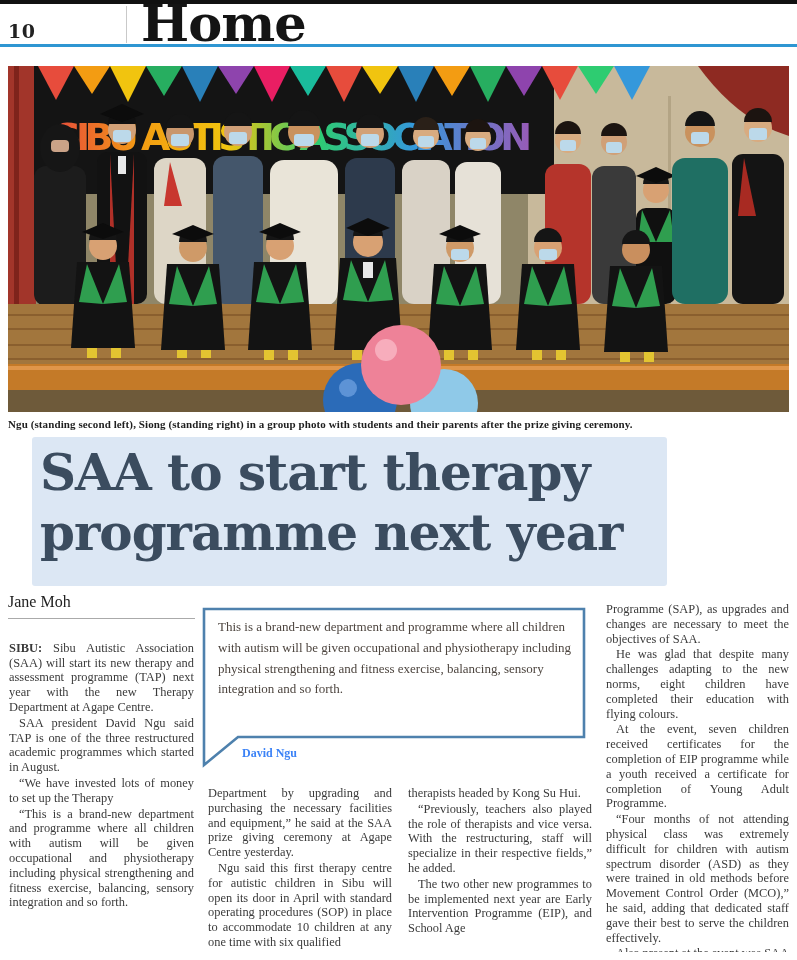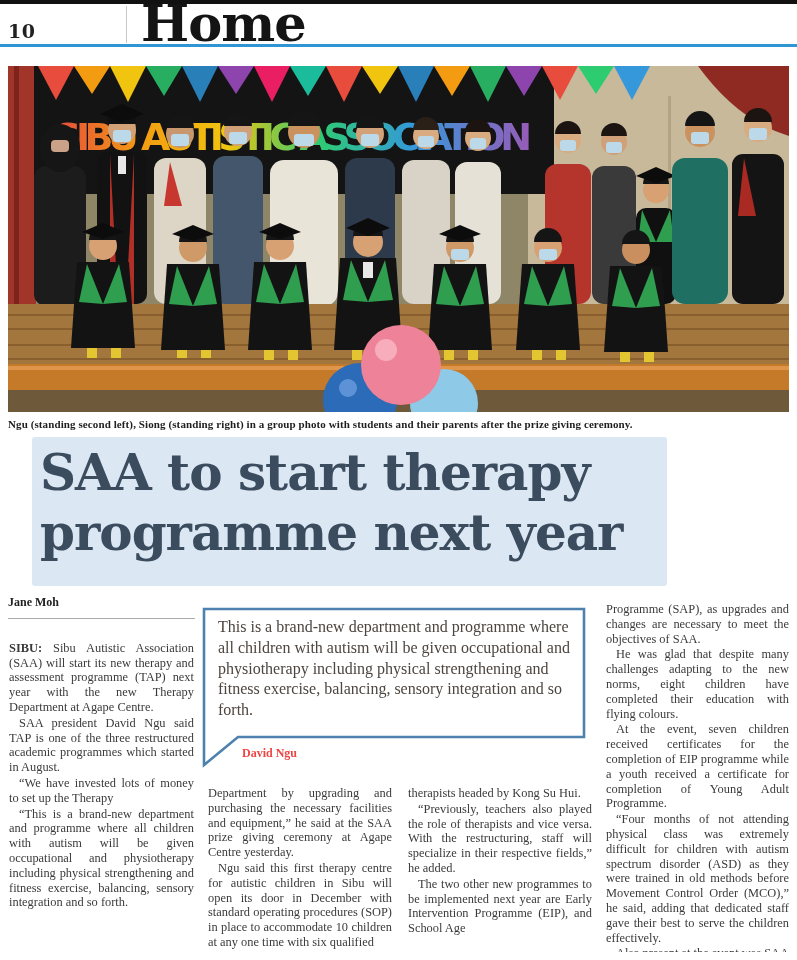--- a/index.html
+++ b/index.html
@@ -33,30 +33,30 @@
   .article { position:absolute; left:0; top:595px; width:797px; height:365px; overflow:hidden; }
   .col { position:absolute; top:0; font-size:12.4px; line-height:14.8px; color:#3a3a3a;
          text-align:justify; }
   .col p { margin:1px; }
   .col p.ind { text-indent:10px; }
   .col1 { left:8px;   width:187px; }
   .col2 { left:207px; width:186px; padding-top:190px; }
   .col3 { left:407px; width:186px; padding-top:190px; }
   .col4 { left:605px; width:185px; padding-top:6px; }
 
-  .byline { font-size:12px; font-weight:bold; color:#222; }
+  .byline { font-size:16px; font-weight:normal; color:#222; }
   .byline-rule { width:187px; height:1px; background:#aaa; margin:8px 0 22px 0; }
 
   
   .pullquote { position:absolute; left:202px; top:12px; width:388px; height:170px; }
   .pullquote svg.frame { position:absolute; left:0; top:0; }
   .pullquote .quote-text { position:absolute; left:16px; top:10px; width:356px;
-                           font-size:16px; line-height:20.8px; color:#4d453f; }
+                           font-size:13px; line-height:20.8px; color:#4d453f; }
   .pullquote .quote-attr { position:absolute; left:40px; top:139px; font-size:12px;
-                           font-weight:bold; color:#ef4444; }
+                           font-weight:bold; color:#3b82f6; }
 
   
   .bottom-strip { position:absolute; left:420px; top:952px; width:377px; height:8px;
                   background:#dce7f4; border-radius:5px 5px 0 0; }
 </style>
 </head>
 <body>
 
 <div class="page">
 
@@ -329,21 +329,21 @@
     <div class="pullquote">
       <svg class="frame" width="388" height="170" viewBox="0 0 388 170">
         <path d="M2,2 L382,2 L382,130 L36,130 L2,158 L2,2 Z" fill="none" stroke="#4e81ad" stroke-width="2.6"></path>
       </svg>
       <div class="quote-text">This is a brand-new department and programme where all children with autism will be given occupational and physiotherapy including physical strengthening and fitness exercise, balancing, sensory integration and so forth.</div>
       <div class="quote-attr">David Ngu</div>
     </div>
 
     <div class="col col2">
       <p>Department by upgrading and purchasing the necessary facilities and equipment,” he said at the SAA prize giving ceremony at Agape Centre yesterday.</p>
-      <p class="ind">Ngu said this first therapy centre for autistic children in Sibu will open its door in December with standard operating procedures (SOP) in place to accommodate 10 children at any one time with six qualified</p>
+      <p class="ind">Ngu said this first therapy centre for autistic children in Sibu will open its door in April with standard operating procedures (SOP) in place to accommodate 10 children at any one time with six qualified</p>
     </div>
 
     <div class="col col3">
       <p>therapists headed by Kong Su Hui.</p>
       <p class="ind">“Previously, teachers also played the role of therapists and vice versa. With the restructuring, staff will specialize in their respective fields,” he added.</p>
       <p class="ind">The two other new programmes to be implemented next year are Early Intervention Programme (EIP), and School Age</p>
     </div>
 
     <div class="col col4">
       <p>Programme (SAP), as upgrades and changes are necessary to meet the objectives of SAA.</p>

